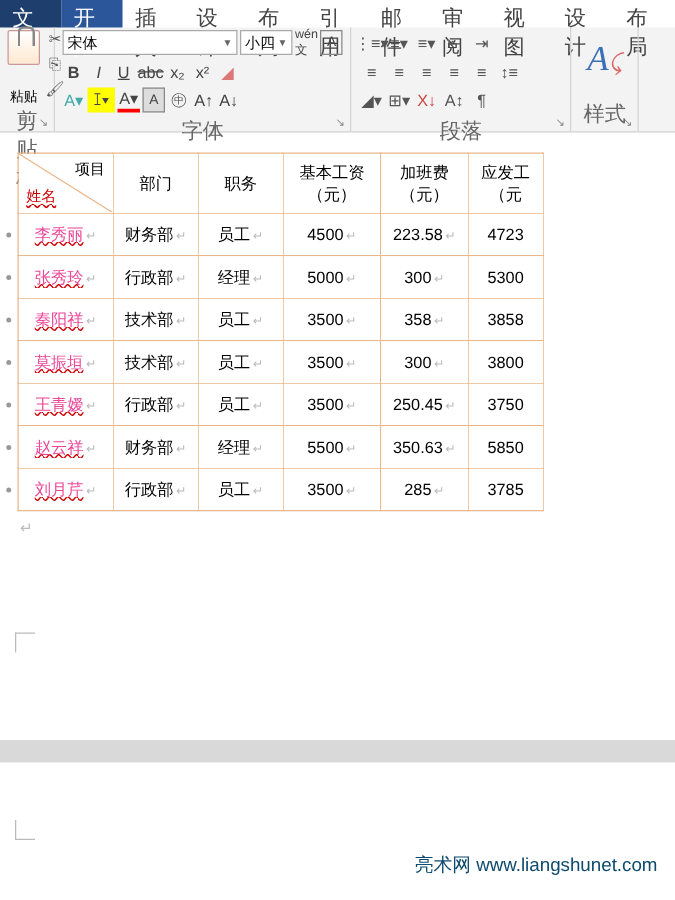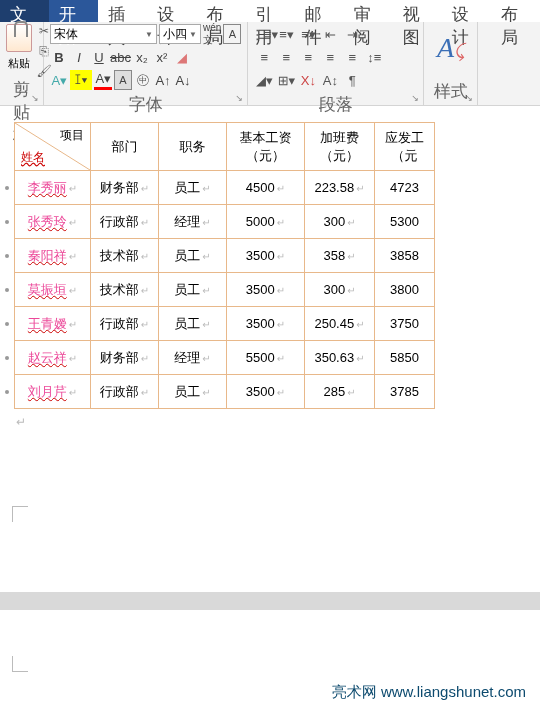--- a/index.html
+++ b/index.html
@@ -9,21 +9,21 @@
 .tab.active{background:#2b579a;color:#fff}
 .tab.first{background:#1e3e6e;color:#fff}
 .ribbon{display:flex;background:#f3f3f3;border-bottom:1px solid #d4d4d4;height:84px}
 .group{border-right:1px solid #d4d4d4;padding:2px 6px 0;display:flex;flex-direction:column;justify-content:space-between;position:relative}
 .glabel{font-size:17px;color:#666;text-align:center;padding-bottom:2px}
 .launcher{position:absolute;right:2px;bottom:2px;width:10px;height:10px;font-size:9px;color:#888;cursor:pointer}
 .clip{width:44px}
 .clip-btn{display:flex;flex-direction:column;align-items:center;cursor:pointer}
 .clip-icon{width:26px;height:28px;border:1px solid #c99;background:linear-gradient(#fff,#ffe8d0);border-radius:2px;position:relative}
 .clip-icon:before{content:"";position:absolute;top:-4px;left:7px;width:10px;height:14px;border:2px solid #888;border-bottom:none;border-radius:5px 5px 0 0}
-.clip-txt{font-size:11px;margin-top:4px}
+.clip-txt{font-size:11px;margin-top:18px}
 .side-icons{display:flex;flex-direction:column;gap:6px;margin-left:4px}
 .si{width:16px;height:14px;font-size:12px;color:#555;cursor:pointer;text-align:center}
 .font-grp{flex:0 0 196px}
 .row{display:flex;align-items:center;gap:2px;margin-bottom:3px}
 .combo{background:#fff;border:1px solid #aaa;height:20px;font-size:12px;padding:0 3px;display:flex;align-items:center;justify-content:space-between;cursor:pointer}
 .combo .arr{font-size:8px;color:#666}
 .fbtn{min-width:18px;height:20px;font-size:13px;display:flex;align-items:center;justify-content:center;cursor:pointer;color:#444}
 .fbtn.box{border:1px solid #888;width:18px;font-size:11px}
 .para-grp{flex:0 0 176px}
 .pbtn{width:20px;height:20px;display:flex;align-items:center;justify-content:center;cursor:pointer;font-size:13px;color:#555}
@@ -75,21 +75,21 @@
         <div class="si">⎘</div>
         <div class="si">🖌</div>
       </div>
     </div>
     <div class="glabel">剪贴板</div>
     <div class="launcher">↘</div>
   </div>
 
   <div class="group font-grp">
     <div class="row">
-      <div class="combo" style="width:107px">
+      <div class="combo" style="width:140px">
           <span>宋体</span>
           <span class="arr">▼</span>
         </div>
       <div class="combo" style="width:42px">
           <span>小四</span>
           <span class="arr">▼</span>
         </div>
       <div class="fbtn" style="font-size:10px">wén<br>文</div>
       <div class="fbtn box">A</div>
     </div>

